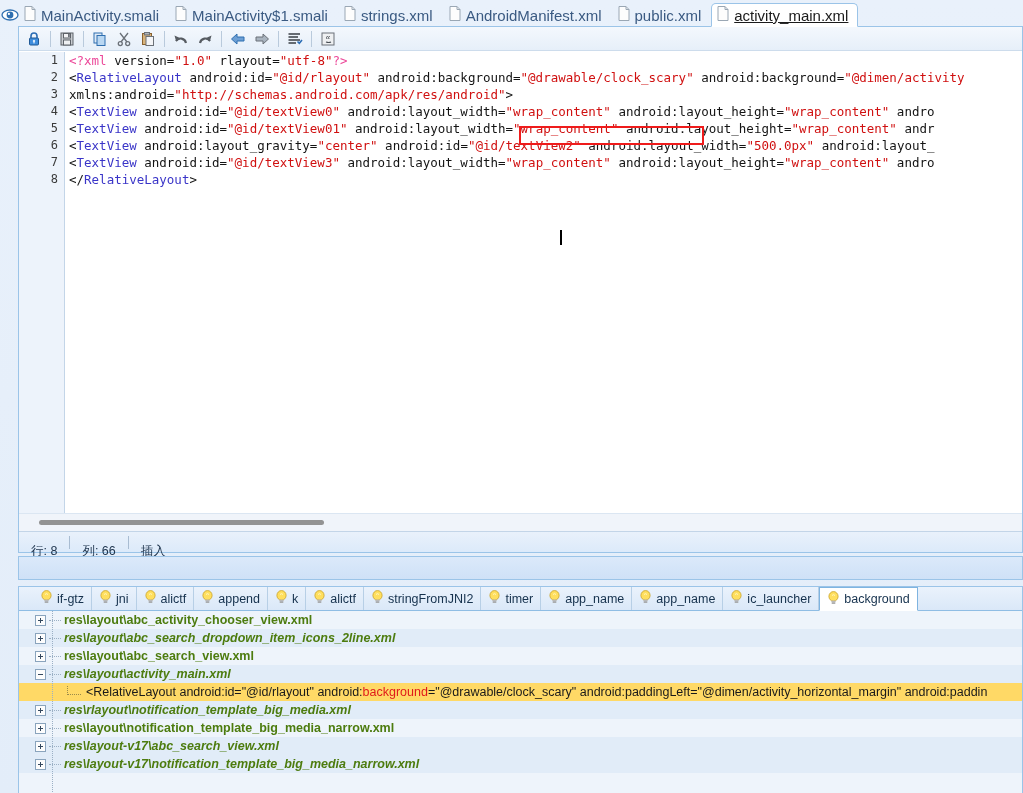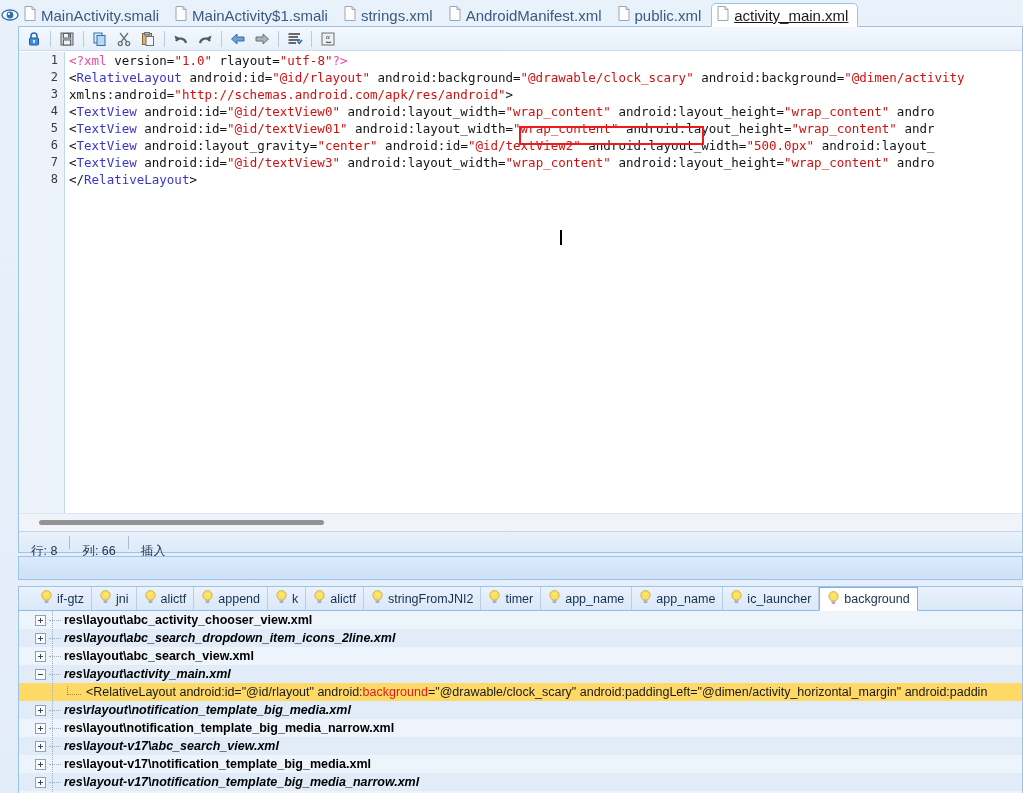--- a/index.html
+++ b/index.html
@@ -206,21 +206,21 @@
     height: 183px;
     overflow: hidden;
     font-size: 12.5px;
   }
   .rrow {
     height: 18px; line-height: 18px;
     display: flex; align-items: center;
     white-space: nowrap;
     padding-left: 2px;
   }
-  .rrow.file { color: #000000; font-weight: bold; text-align: right; }
+  .rrow.file { color: #4d7c0f; font-weight: bold; text-align: right; }
   .rrow.alt  { background: #e1ecf8; font-style: italic; }
   .rrow.match {
     background: #ffd966;
     color: #1a1a1a;
     font-weight: normal;
   }
   .treebox {
     width: 11px; height: 11px;
     border: 1px solid #8aa4bd;
     background: #fdfdfd;
@@ -588,25 +588,20 @@
           <div class="rrow file">
             <span class="treebox plus"></span>
             <span class="dots"></span>
             <span>res\layout\notification_template_big_media_narrow.xml</span>
           </div>
           <div class="rrow file alt">
             <span class="treebox plus"></span>
             <span class="dots"></span>
             <span>res\layout-v17\abc_search_view.xml</span>
           </div>
-          <div class="rrow file">
-            <span class="treebox plus"></span>
-            <span class="dots"></span>
-            <span>res\layout-v17\notification_template_big_media.xml</span>
-          </div>
           <div class="rrow file alt">
             <span class="treebox plus"></span>
             <span class="dots"></span>
             <span>res\layout-v17\notification_template_big_media_narrow.xml</span>
           </div>
         </div>
     </div>
   </div>
 
 </div>

